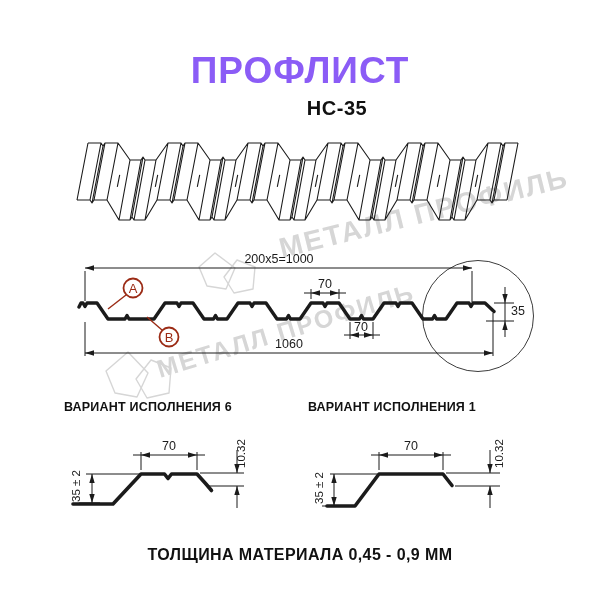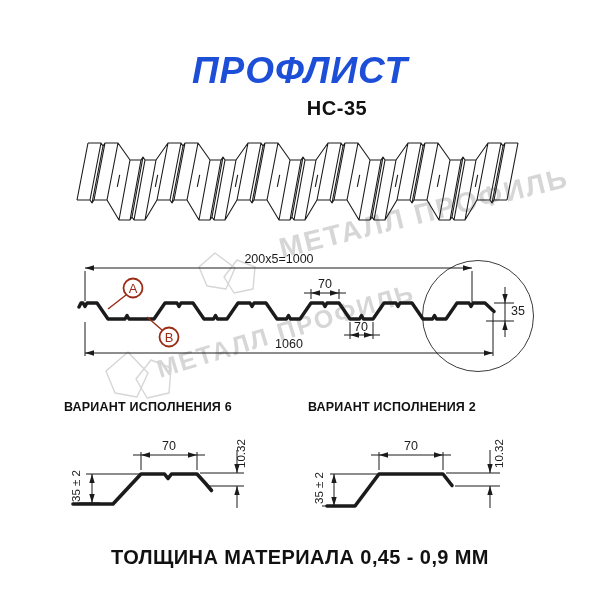--- a/index.html
+++ b/index.html
@@ -1,27 +1,27 @@
 <!DOCTYPE html>
 <html style="--line: #1b1b1b; --marker: #9b2b15; --wm: #d6d6d6;"><head>
 <meta charset="utf-8">
 <style>
   :root{ --line:#1b1b1b; --marker:#9b2b15; --wm:#d6d6d6; }
   html,body{margin:0;padding:0;background:#fff;}
   #stage{position:relative;width:600px;height:600px;background:#fff;overflow:hidden;
          font-family:"Liberation Sans",sans-serif;color:#111;}
   .abs{position:absolute;}
   #title{top:50px;left:0;width:600px;text-align:center;font-size:37px;font-weight:800;
-         letter-spacing:1px;color:#1d4ed8;font-style:italic;}
+         letter-spacing:1px;color:#8b5cf6;}
   #subtitle{top:97px;left:0;width:600px;text-align:center;font-size:20px;font-weight:700;
             letter-spacing:.5px;padding-left:37px;}
   .varhead{font-size:12.5px;font-weight:700;letter-spacing:.2px;line-height:16.5px;}
   #v1head{left:64px;top:399px;}
   #v2head{left:308px;top:399px;}
-  #footer{top:546px;left:0;width:600px;text-align:center;font-size:20px;font-weight:700;
+  #footer{top:546px;left:0;width:600px;text-align:center;font-size:16px;font-weight:700;
           letter-spacing:.4px;}
   svg{position:absolute;top:0;left:0;}
   .dimtext{font-family:"Liberation Sans",sans-serif;font-size:12.5px;fill:var(--line);}
   .dimtext.small{font-size:11.5px;}
   .wm{font-family:"Liberation Sans",sans-serif;font-weight:700;fill:var(--wm);letter-spacing:2px;}
   .wmlogo{fill:none;stroke:var(--wm);stroke-width:1.4;stroke-linejoin:round;}
   .mk{font-family:"Liberation Sans",sans-serif;font-size:13px;fill:var(--marker);}
   .mkc{fill:none;stroke:var(--marker);stroke-width:1.8;}
   .mkl{stroke:var(--marker);stroke-width:1.4;}
 </style>
@@ -144,17 +144,17 @@
     <text class="dimtext small" transform="translate(245,468) rotate(-90)">10.32</text>
     <text class="dimtext small" transform="translate(80,502) rotate(-90)">35 ± 2</text>
 
     <text class="dimtext" x="411" y="450" text-anchor="middle" font-size="12">70</text>
     <text class="dimtext small" transform="translate(503,468) rotate(-90)">10.32</text>
     <text class="dimtext small" transform="translate(323,504) rotate(-90)">35 ± 2</text>
   </svg>
 
   <div id="v1head" class="abs varhead">ВАРИАНТ ИСПОЛНЕНИЯ 6</div>
   <div id="v2head" class="abs varhead">
-    <div>ВАРИАНТ ИСПОЛНЕНИЯ 2</div>
+    <div>ВАРИАНТ ИСПОЛНЕНИЯ 1</div>
   </div>
 
   <div id="footer" class="abs">ТОЛЩИНА МАТЕРИАЛА 0,45 - 0,9 ММ</div>
 </div>
 
 </body></html>

